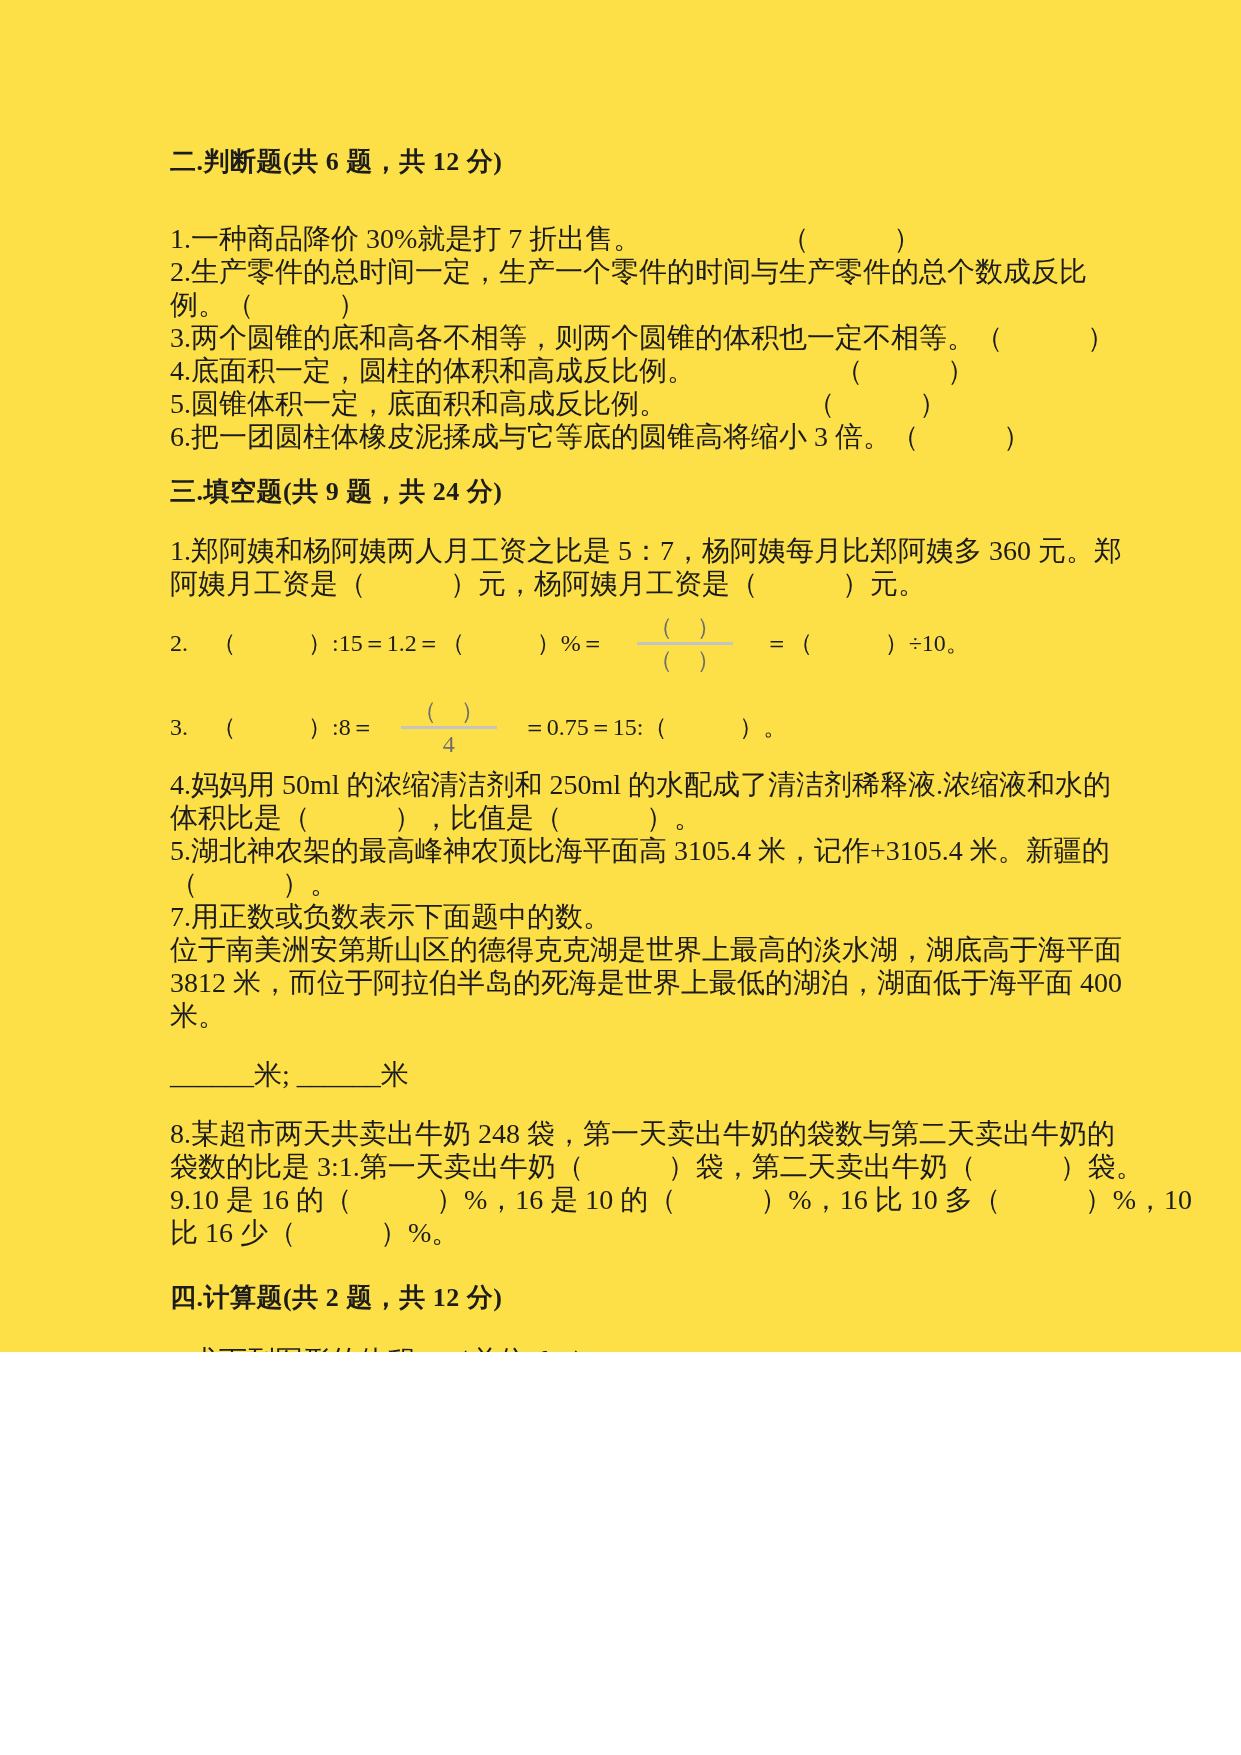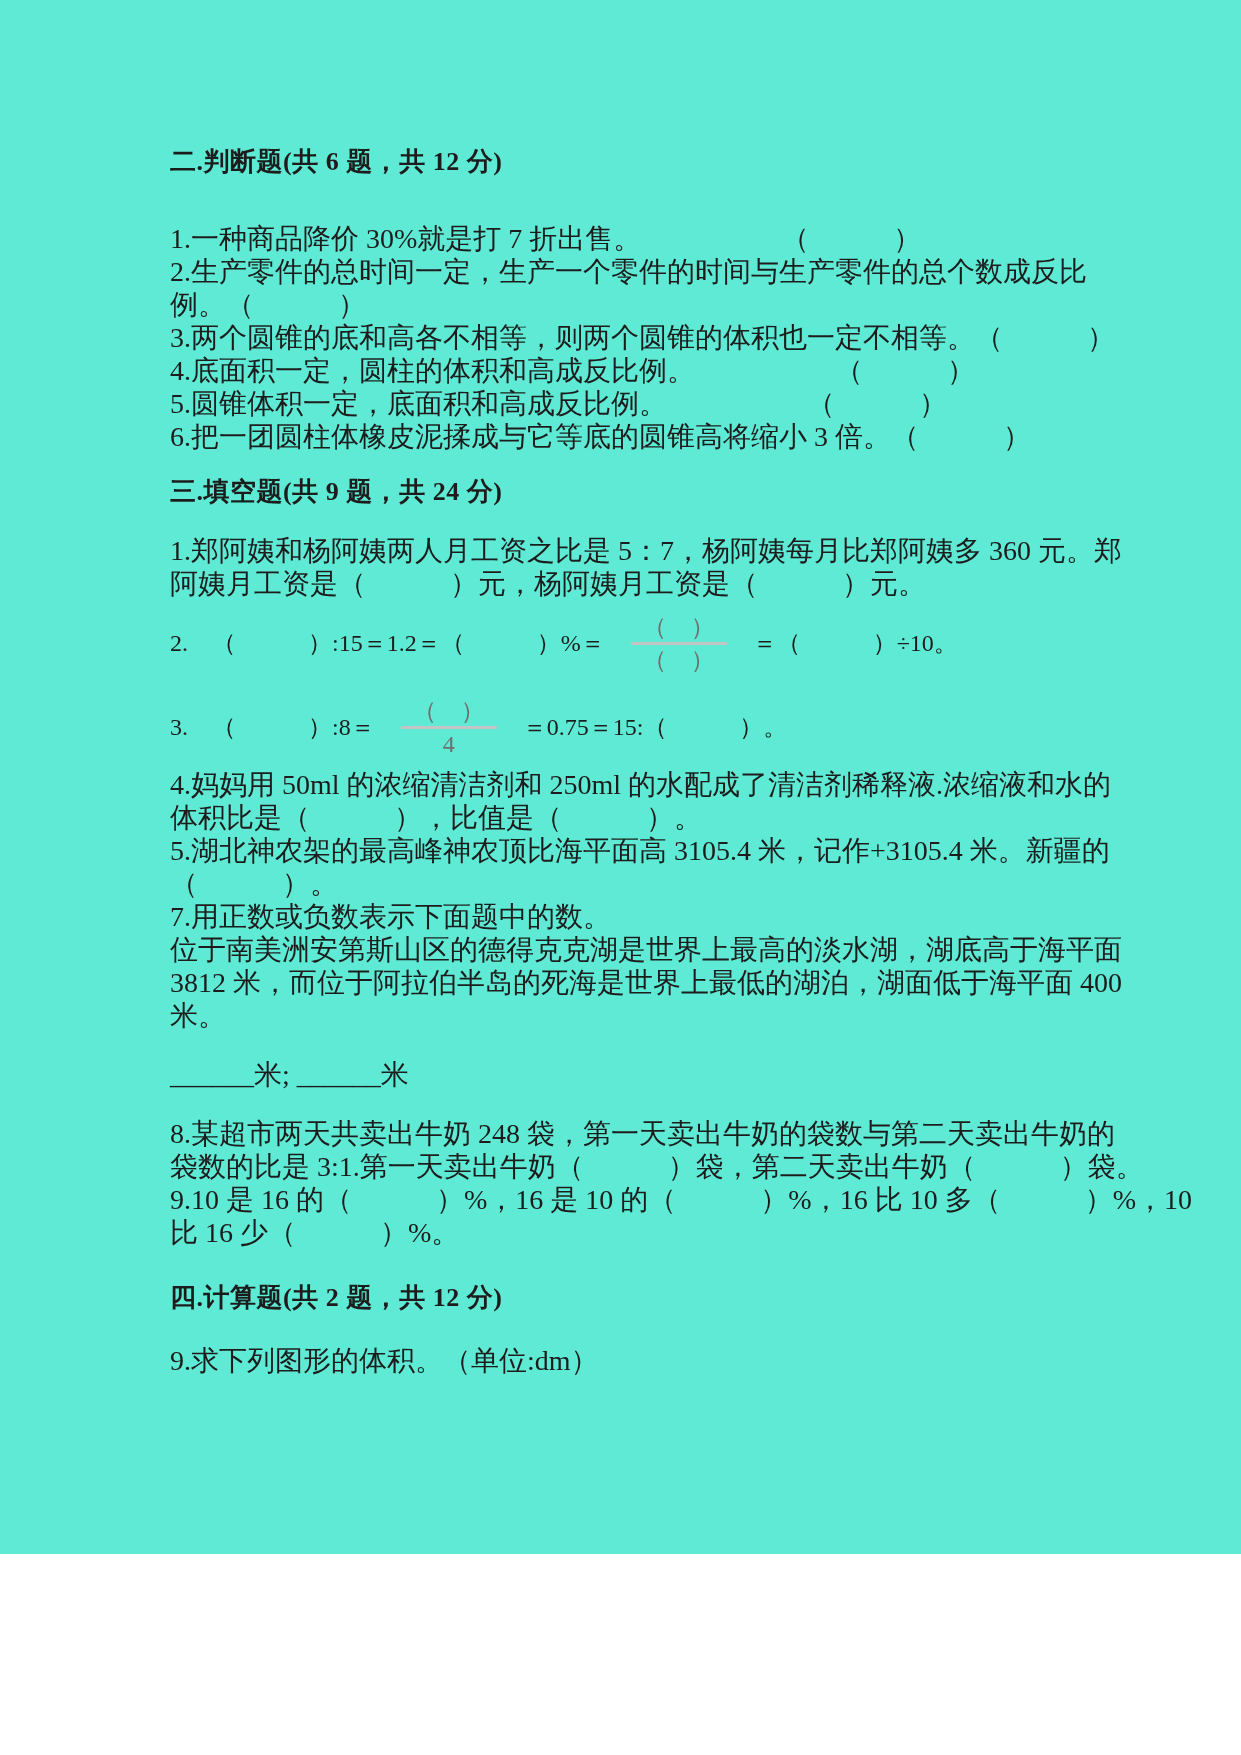--- a/index.html
+++ b/index.html
@@ -3,22 +3,22 @@
 <meta charset="utf-8">
 <style>
   html, body {
     margin: 0;
     padding: 0;
     background: #ffffff;
   }
   .page {
     position: relative;
     width: 1241px;
-    height: 1554px;
-    background: #5eead4;
+    height: 1352px;
+    background: #fde047;
     overflow: hidden;
     font-family: "Liberation Serif", "DejaVu Serif", serif;
     color: #1c1c1c;
   }
   .content {
     position: absolute;
     left: 170px;
     top: 145px;
     width: 915px;
   }
@@ -36,21 +36,21 @@
     font-size: 28px;
     line-height: 33px;
     white-space: nowrap;
   }
   .frac-row {
     display: flex;
     align-items: center;
     font-size: 24px;
     white-space: nowrap;
   }
-  .frac-row.q2 { height: 86px; }
+  .frac-row.q2 { height: 86px; gap: 6px; }
   .frac-row.q3 { height: 82px; align-items: center; }
   .frac {
     display: inline-flex;
     flex-direction: column;
     align-items: center;
     margin: 0 26px;
     color: #6f6f6f;
     font-size: 24px;
     line-height: 26px;
   }

